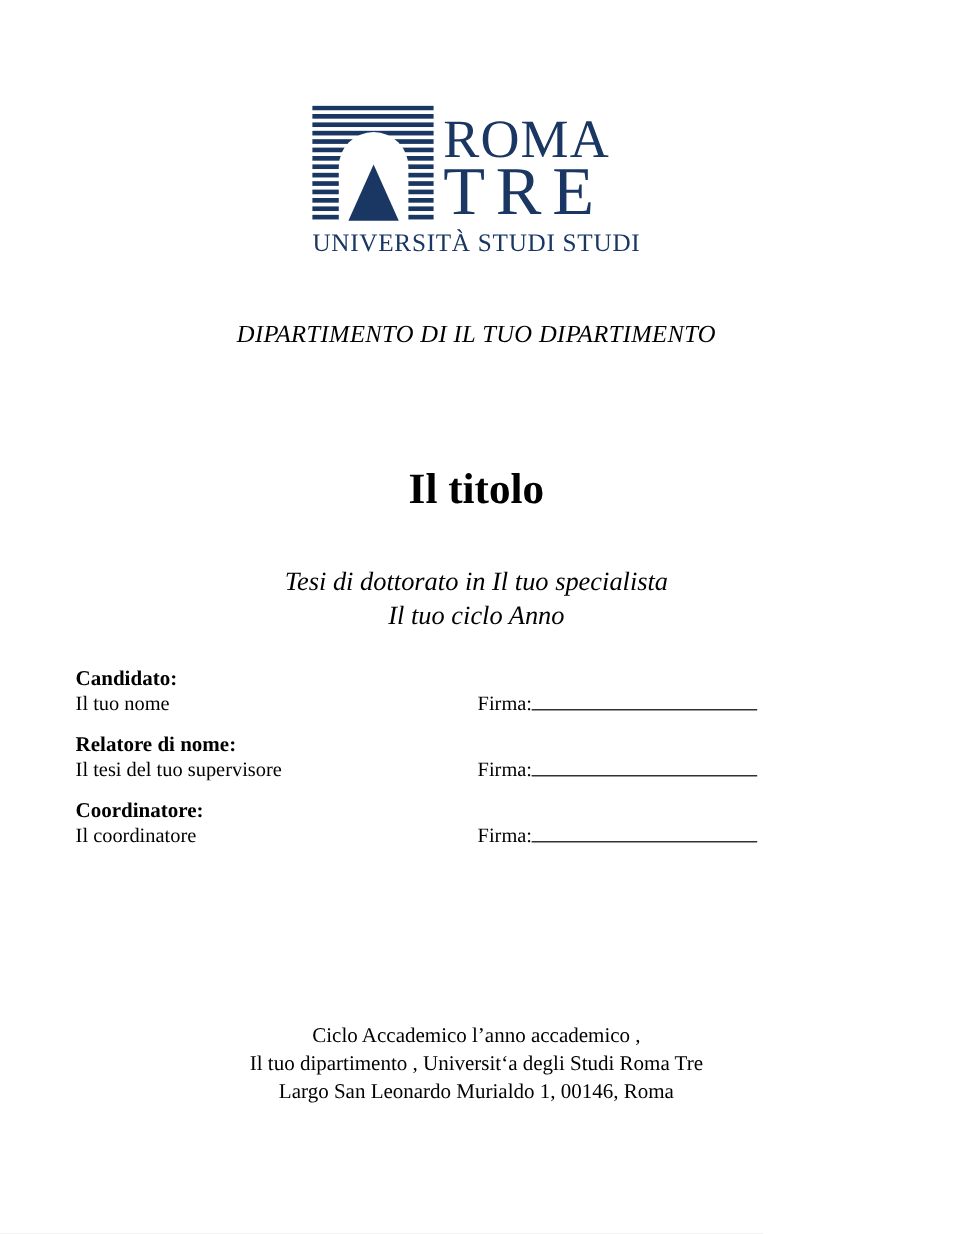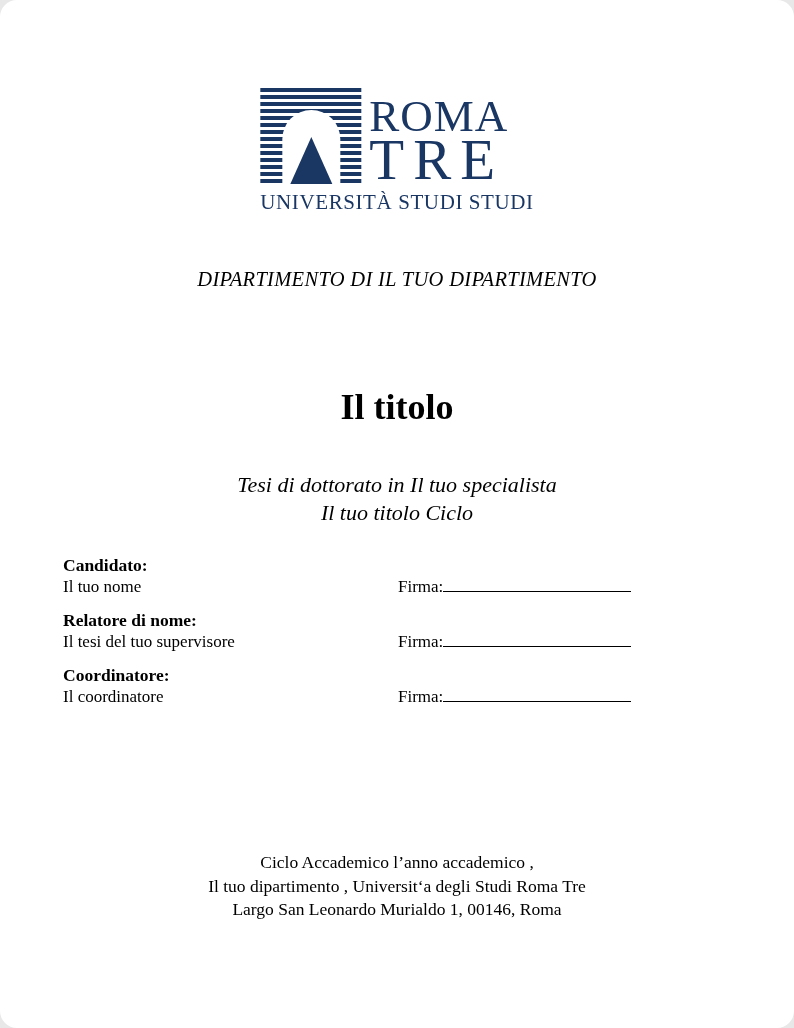--- a/index.html
+++ b/index.html
@@ -9,21 +9,20 @@
     font-family: "Liberation Serif", "DejaVu Serif", serif;
   }
   .page {
     position: relative;
     width: 794px;
     height: 1028px;
     margin: 0 auto;
     background: #ffffff;
     color: #000000;
     overflow: hidden;
-    border-radius: 17px;
   }
 
   
   .logo {
     position: absolute;
     top: 88px;
     left: 50%;
     transform: translateX(-50%);
     text-align: center;
   }
@@ -173,21 +172,21 @@
     </div>
     <div class="logo-sub">UNIVERSITÀ STUDI STUDI</div>
   </div>
 
   <div class="department">DIPARTIMENTO DI IL TUO DIPARTIMENTO</div>
 
   <div class="thesis-title">Il titolo</div>
 
   <div class="thesis-subtitle">
     <div>Tesi di dottorato in Il tuo specialista</div>
-    <div>Il tuo titolo Ciclo</div>
+    <div>Il tuo ciclo Anno</div>
   </div>
 
   <div class="person-row row-candidato">
     <div class="role-label">Candidato:</div>
     <div class="person-name">Il tuo nome</div>
     <div class="signature">
       <span class="sig-label">Firma:</span><span class="sig-line"></span>
     </div>
   </div>
 

